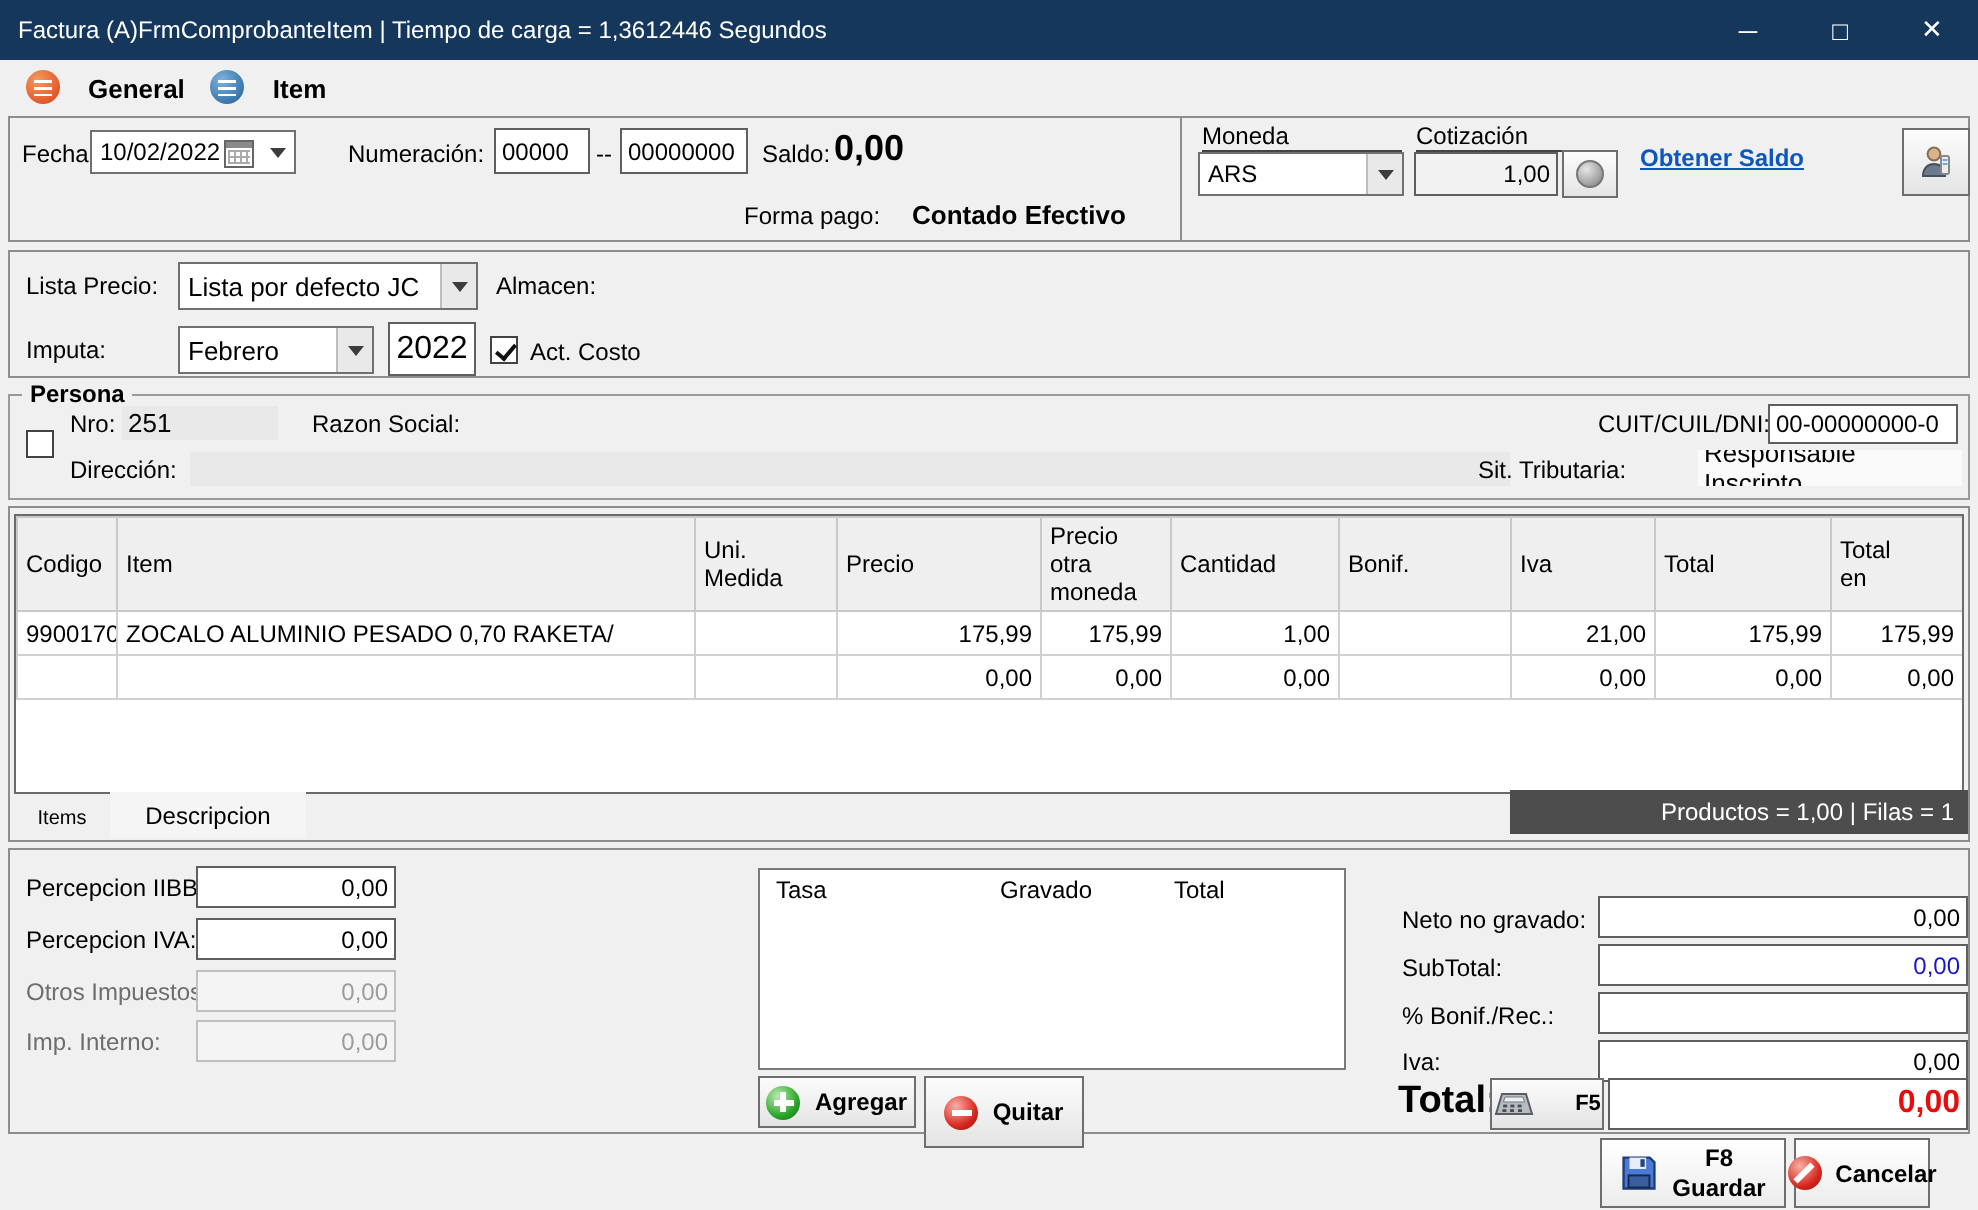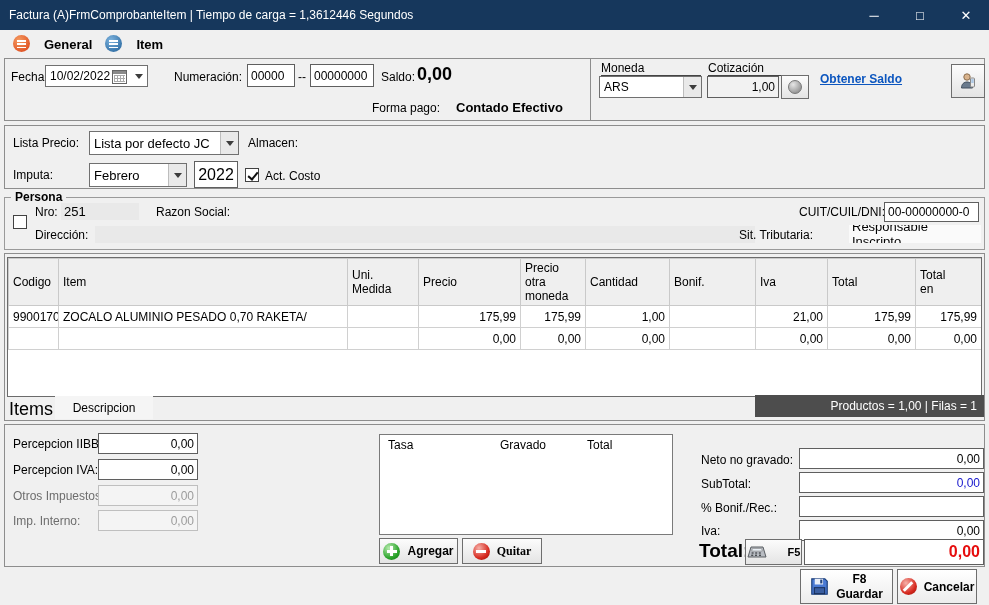--- a/index.html
+++ b/index.html
@@ -75,21 +75,21 @@
                border:1px solid #6b6b6b; background:#fff; box-sizing:border-box; overflow:hidden; }
   table.grid { border-collapse:collapse; table-layout:fixed; width:973px; font-size:12px; }
   table.grid th { background:#efefef; border:1px solid #c9c9c9; font-weight:normal;
                   text-align:left; padding:2px 4px; height:36px; vertical-align:middle;
                   white-space:pre-line; }
   table.grid td { border:1px solid #d0d0d0; padding:2px 4px; height:17px; background:#fff;
                   overflow:hidden; white-space:nowrap; }
   td.num { text-align:right; }
   td.lav { background:#e9e9f1; }
   td.sel { background:#0078d7; }
-  .tab-items { position:absolute; left:4px; top:145px; width:44px; height:21px; font-size:18px;
+  .tab-items { position:absolute; left:4px; top:145px; width:44px; height:21px; font-size:10px;
                display:flex; align-items:center; justify-content:center; }
   .tab-desc  { position:absolute; left:50px; top:142px; width:98px; height:23px; font-size:12px;
                background:#f5f5f5; display:flex; align-items:center; justify-content:center; }
   .grid-status { position:absolute; left:750px; top:141px; width:229px; height:22px;
                background:#4d4d4d; color:#fff; font-size:12px; display:flex; align-items:center;
                justify-content:flex-end; padding-right:7px; box-sizing:border-box; }
 
   
   .groupbox { position:absolute; border:1px solid #9a9a9a; box-sizing:border-box; }
   .groupbox .legend { position:absolute; top:-8px; left:6px; background:#f0f0f0;
@@ -284,21 +284,21 @@
 
   <div class="listbox" style="left:374px; top:9px; width:294px; height:101px;">
     <span class="lbl" style="left:8px; top:3px;">Tasa</span>
     <span class="lbl" style="left:120px; top:3px;">Gravado</span>
     <span class="lbl" style="left:207px; top:3px;">Total</span>
   </div>
   <div class="btn" style="left:374px; top:113px; width:79px; height:26px;">
     <span class="sphere green"></span>
     <span>Agregar</span>
   </div>
-  <div class="btn" style="left:457px; top:113px; width:80px; height:26px;font-family:Liberation Serif, serif;">
+  <div class="btn" style="left:457px; top:113px; width:80px; height:36px;">
     <span class="sphere red"></span>
     <span>Quitar</span>
   </div>
 
   <span class="lbl" style="left:696px; top:28px;">Neto no gravado:</span>
   <input class="tb right" style="left: 794px; top: 23px; width: 185px; height: 21px;" value="0,00">
   <span class="lbl" style="left:696px; top:52px;">SubTotal:</span>
   <input class="tb right" style="left: 794px; top: 47px; width: 185px; height: 21px; color: rgb(21, 21, 204);" value="0,00">
   <span class="lbl" style="left:696px; top:76px;">% Bonif./Rec.:</span>
   <input class="tb right" style="left: 794px; top: 71px; width: 185px; height: 21px;" value="">
@@ -330,16 +330,16 @@
     <rect x="4" y="1.5" width="7" height="4.8" fill="#e8eef8"></rect>
     <rect x="8.6" y="2.2" width="1.8" height="3.2" fill="#24457e"></rect>
     <rect x="3.2" y="8.6" width="9.6" height="5.9" fill="#15294f"></rect>
     <rect x="4" y="9.4" width="8" height="4.3" fill="#3a5ea0"></rect>
   </svg>
   <span style="text-align:center; line-height:1.25;">
     <span style="display:block;">F8</span>
     <span style="display:block;">Guardar</span>
   </span>
 </div>
-<div class="btn" style="left:897px; top:569px; width:80px; height:35px; background:linear-gradient(#ffffff,#ececec);">
+<div class="btn" style="left:897px; top:569px; width:68px; height:35px; background:linear-gradient(#ffffff,#ececec);">
   <span class="sphere cancel"></span>
   <span>Cancelar</span>
 </div>
 
 </body></html>

